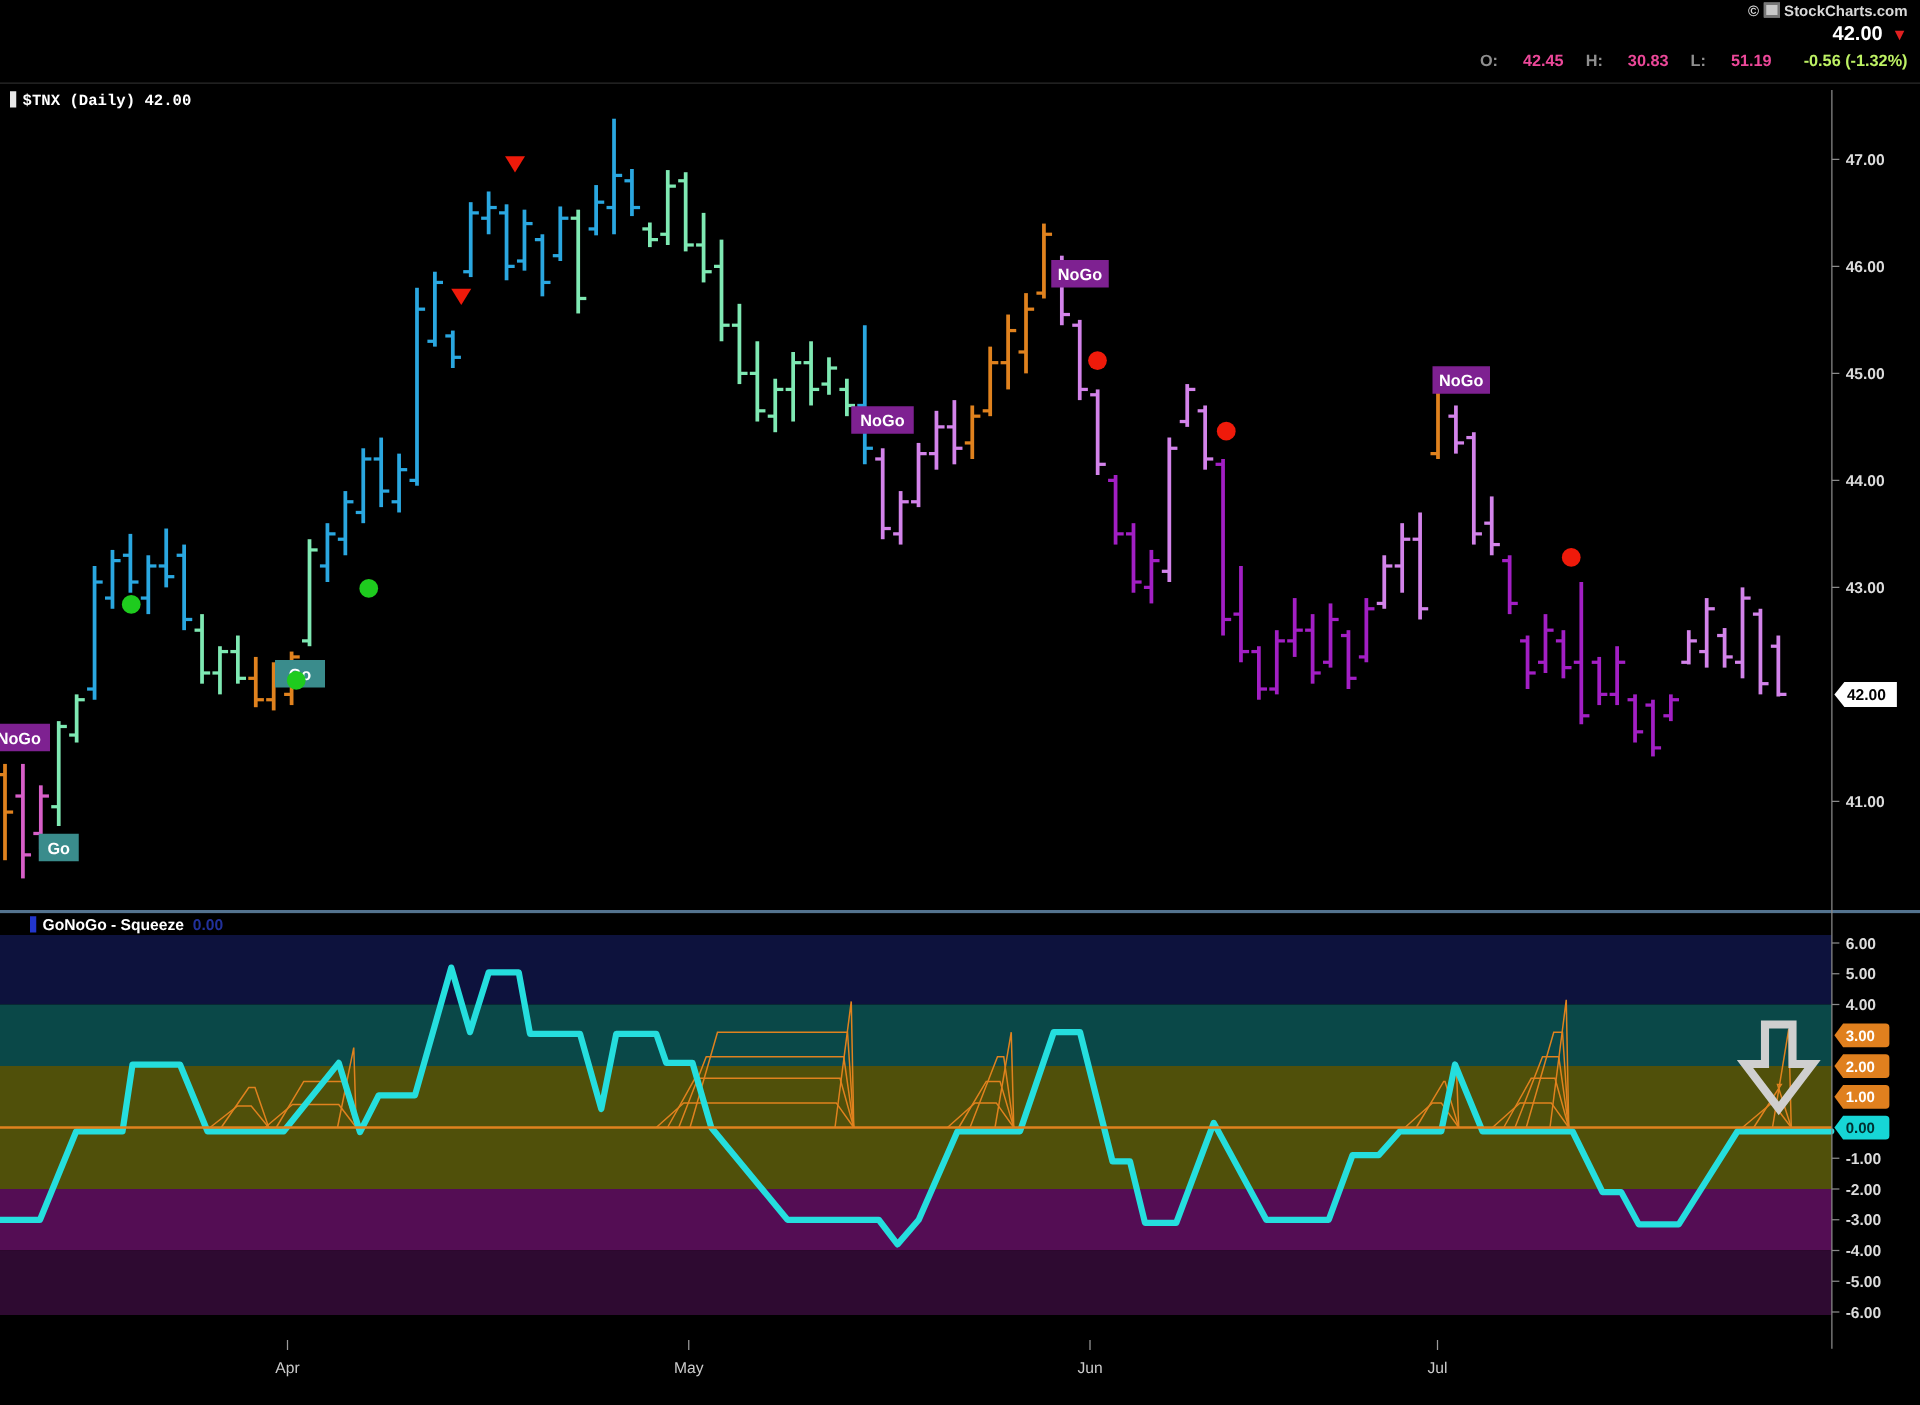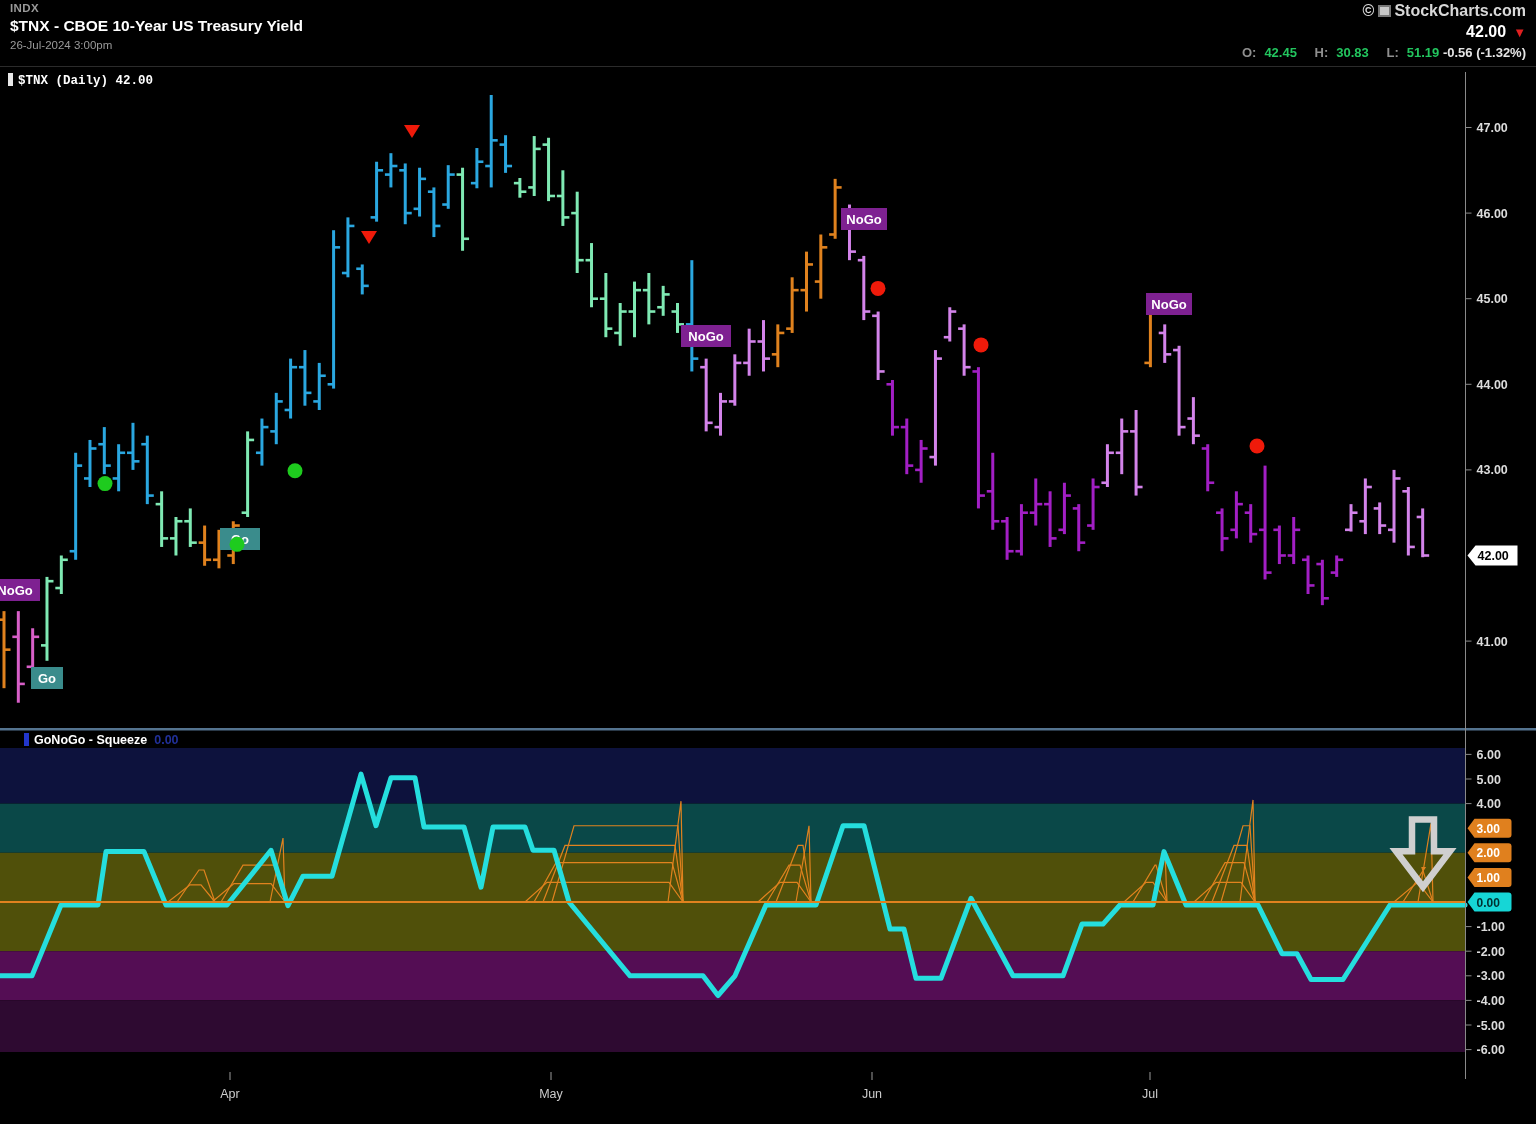--- a/index.html
+++ b/index.html
@@ -5,30 +5,30 @@
   html,body{margin:0;padding:0;background:#000;}
   .screen{position:relative;width:1536px;height:1124px;background:#000;overflow:hidden;
           font-family:"Liberation Sans","DejaVu Sans",sans-serif;}
   svg{position:absolute;left:0;top:0;}
   svg text{font-family:"Liberation Sans","DejaVu Sans",sans-serif;}
   .hdr-left{position:absolute;left:10px;top:2px;}
   .sym-type{color:#9a9a9a;font-size:11.5px;font-weight:700;letter-spacing:.4px;}
   .title{color:#fff;font-size:15.5px;font-weight:700;margin-top:3px;}
   .datetime{color:#9a9a9a;font-size:11.5px;margin-top:4px;}
   .hdr-right{position:absolute;right:10px;top:2px;text-align:right;}
-  .copyright{color:#d8d8d8;font-size:16px;font-weight:600;}
+  .copyright{color:#d8d8d8;font-size:12px;font-weight:600;}
   .logo-icon{display:inline-block;width:13px;height:12px;margin:0 3px -1px 4px;background:#c8c8c8;
              box-shadow:inset 0 0 0 2px #777;}
   .last-row{margin-top:3px;}
   .last-price{color:#fff;font-size:16px;font-weight:700;}
   .down-tri{color:#e02020;font-size:13px;margin-left:7px;}
   .quote-row{margin-top:4px;font-size:13px;font-weight:700;}
   .q-label{color:#8f8f8f;margin-left:14px;}
-  .q-val{color:#22c55e;margin-left:8px;}
-  .q-change{color:#e5e5e5;margin-left:0;}
+  .q-val{color:#ec4899;margin-left:20px;}
+  .q-change{color:#bef264;margin-left:22px;}
   .hdr-sep{position:absolute;left:0;top:66px;width:1536px;height:1px;background:#2b2b2b;}
   .legend-main{position:absolute;left:8px;top:73px;color:#fff;font-size:12.5px;font-weight:700;font-family:Liberation Mono, monospace;}
   .legend-squeeze{position:absolute;left:8px;top:733px;color:#fff;font-size:12.5px;font-weight:700;margin-left:16px;}
   .legend-bar{display:inline-block;width:5px;height:13px;margin-right:5px;vertical-align:-2px;}
   .legend-bar.white{background:#e8e8e8;}
   .legend-bar.blue{background:#2236cc;}
   .squeeze-val{color:#21309a;margin-left:7px;font-weight:700;}
 </style>
 </head>
 <body>
@@ -668,25 +668,20 @@
         <text x="230" y="1098" fill="#cccccc" font-size="12.5px" font-weight="400" text-anchor="middle">Apr</text>
         <line x1="551" y1="1072" x2="551" y2="1080" stroke="#9a9a9a"></line>
         <text x="551" y="1098" fill="#cccccc" font-size="12.5px" font-weight="400" text-anchor="middle">May</text>
         <line x1="872" y1="1072" x2="872" y2="1080" stroke="#9a9a9a"></line>
         <text x="872" y="1098" fill="#cccccc" font-size="12.5px" font-weight="400" text-anchor="middle">Jun</text>
         <line x1="1150" y1="1072" x2="1150" y2="1080" stroke="#9a9a9a"></line>
         <text x="1150" y="1098" fill="#cccccc" font-size="12.5px" font-weight="400" text-anchor="middle">Jul</text>
       </g>
     </svg>
 
-  <div class="hdr-left">
-    <div class="sym-type">INDX</div>
-    <div class="title">$TNX - CBOE 10-Year US Treasury Yield</div>
-    <div class="datetime">26-Jul-2024 3:00pm</div>
-  </div>
 
   <div class="hdr-right">
     <div class="copyright"><span>©</span><span class="logo-icon"></span><span>StockCharts.com</span></div>
     <div class="last-row"><span class="last-price">42.00</span><span class="down-tri">▼</span></div>
     <div class="quote-row">
       <span class="q-label">O:</span><span class="q-val">42.45</span>
       <span class="q-label">H:</span><span class="q-val">30.83</span>
       <span class="q-label">L:</span><span class="q-val">51.19</span>
       <span class="q-change">-0.56 (-1.32%)</span>
     </div>

